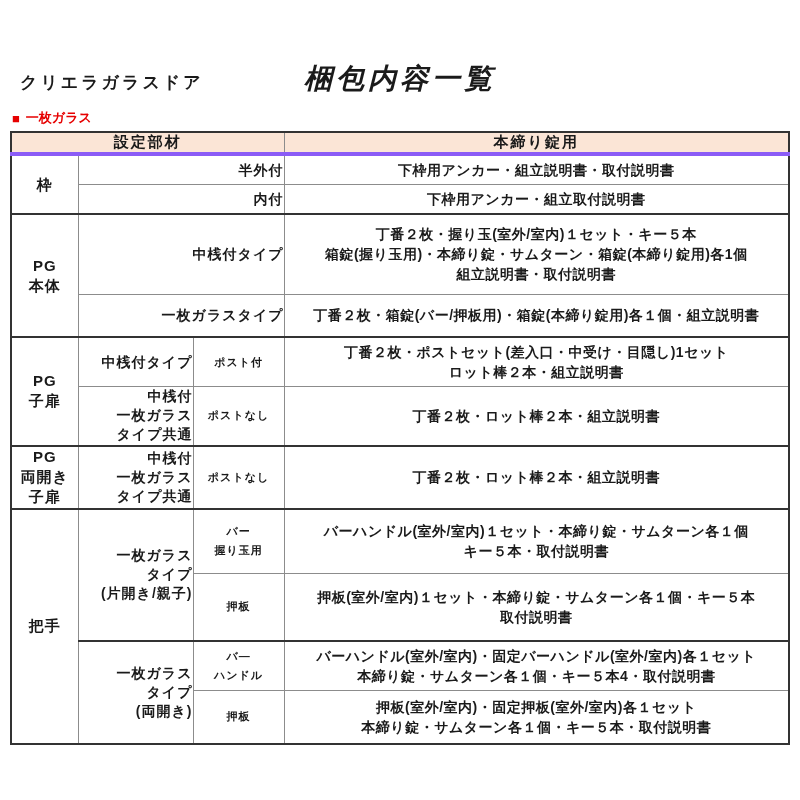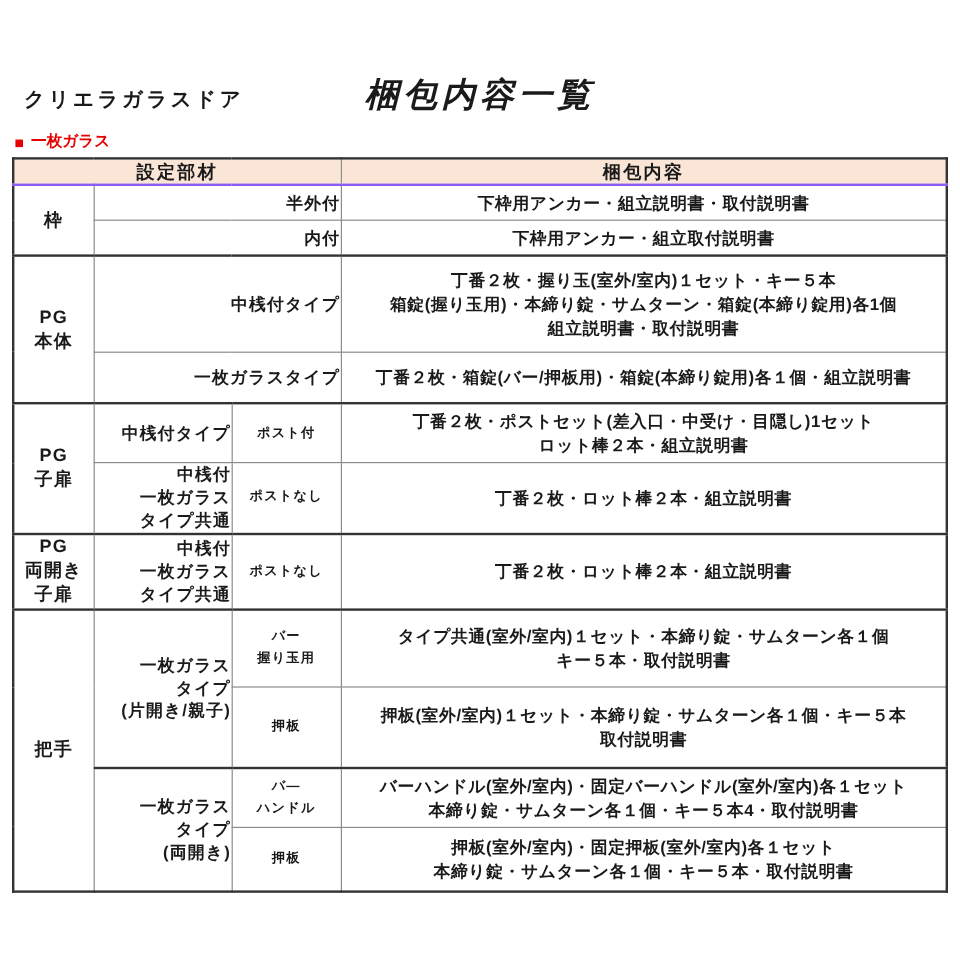--- a/index.html
+++ b/index.html
@@ -16,21 +16,21 @@
   .required-note .marker { font-size:13px; margin-right:6px; }
 
   table.packing { position:absolute; left:10px; top:131px; width:778px;
                   border-collapse:collapse; table-layout:fixed;
                   border:2px solid #333333; }
   col.c1 { width:67px; } col.c2 { width:115px; } col.c3 { width:91px; } col.c4 { width:505px; }
 
   th, td { border:1px solid #8c8c8c; white-space:pre-line; vertical-align:middle;
            font-weight:700; overflow:hidden; }
   thead th { background:#fbe5d6; font-size:15px; letter-spacing:2px; text-align:center;
-             border-bottom:2px solid #8b5cf6; height:22px; }
+             border-bottom:4px solid #8b5cf6; height:22px; }
   td.grp { text-align:center; font-size:15px; line-height:20px; letter-spacing:1px; }
   td.typ { text-align:right; font-size:14px; line-height:19px; letter-spacing:1px; }
   td.sub { text-align:center; font-size:11px; line-height:19px; letter-spacing:1px; }
   td.cnt { text-align:center; font-size:14px; line-height:20px; padding:4px 8px;
            letter-spacing:0.5px; }
 
   tr.sec > td { border-top:2px solid #333333; }
   tr.h26 { height:26px; } tr.h25 { height:25px; } tr.h80 { height:80px; }
   tr.h43 { height:43px; } tr.h44 { height:44px; } tr.h59 { height:59px; }
   tr.h63 { height:63px; } tr.h65 { height:65px; } tr.h67 { height:67px; }
@@ -52,21 +52,21 @@
   <table class="packing">
     <colgroup>
         <col class="c1">
         <col class="c2">
         <col class="c3">
         <col class="c4">
       </colgroup>
     <thead>
       <tr>
         <th colspan="3">設定部材</th>
-        <th>梱包内容</th>
+        <th>本締り錠用</th>
       </tr>
     </thead>
     <tbody>
       <tr class="sec h26">
         <td class="grp" rowspan="2">枠</td>
         <td class="typ" colspan="2">半外付</td>
         <td class="cnt">下枠用アンカー・組立説明書・取付説明書</td>
       </tr>
       <tr class="h25">
         <td class="typ" colspan="2">内付</td>
@@ -113,21 +113,21 @@
         <td class="cnt">丁番２枚・ロット棒２本・組立説明書</td>
       </tr>
 
       <tr class="sec h65">
         <td class="grp" rowspan="4">把手</td>
         <td class="typ" rowspan="2">一枚ガラス
 タイプ
 (片開き/親子)</td>
         <td class="sub">バー
 握り玉用</td>
-        <td class="cnt">タイプ共通(室外/室内)１セット・本締り錠・サムターン各１個
+        <td class="cnt">バーハンドル(室外/室内)１セット・本締り錠・サムターン各１個
 キー５本・取付説明書</td>
       </tr>
       <tr class="h67">
         <td class="sub">押板</td>
         <td class="cnt">押板(室外/室内)１セット・本締り錠・サムターン各１個・キー５本
 取付説明書</td>
       </tr>
       <tr class="sec h48">
         <td class="typ" rowspan="2">一枚ガラス
 タイプ

